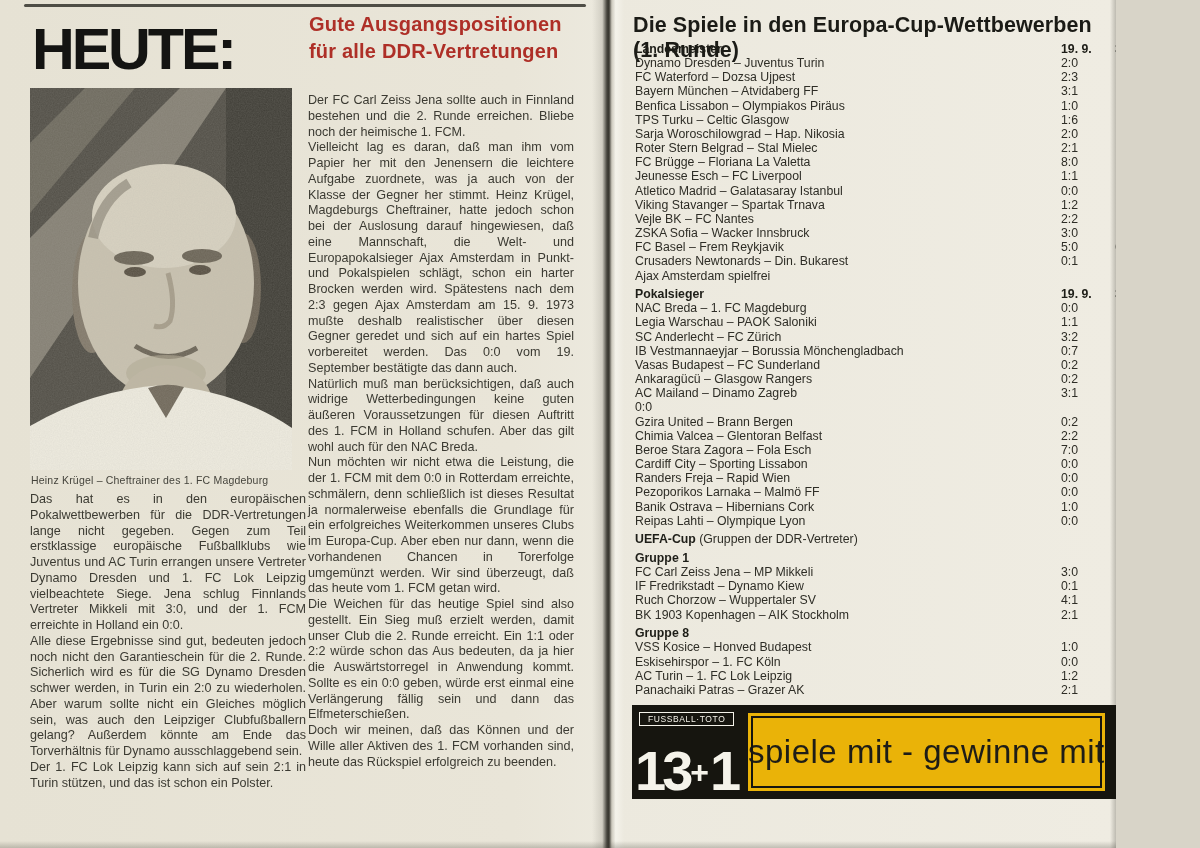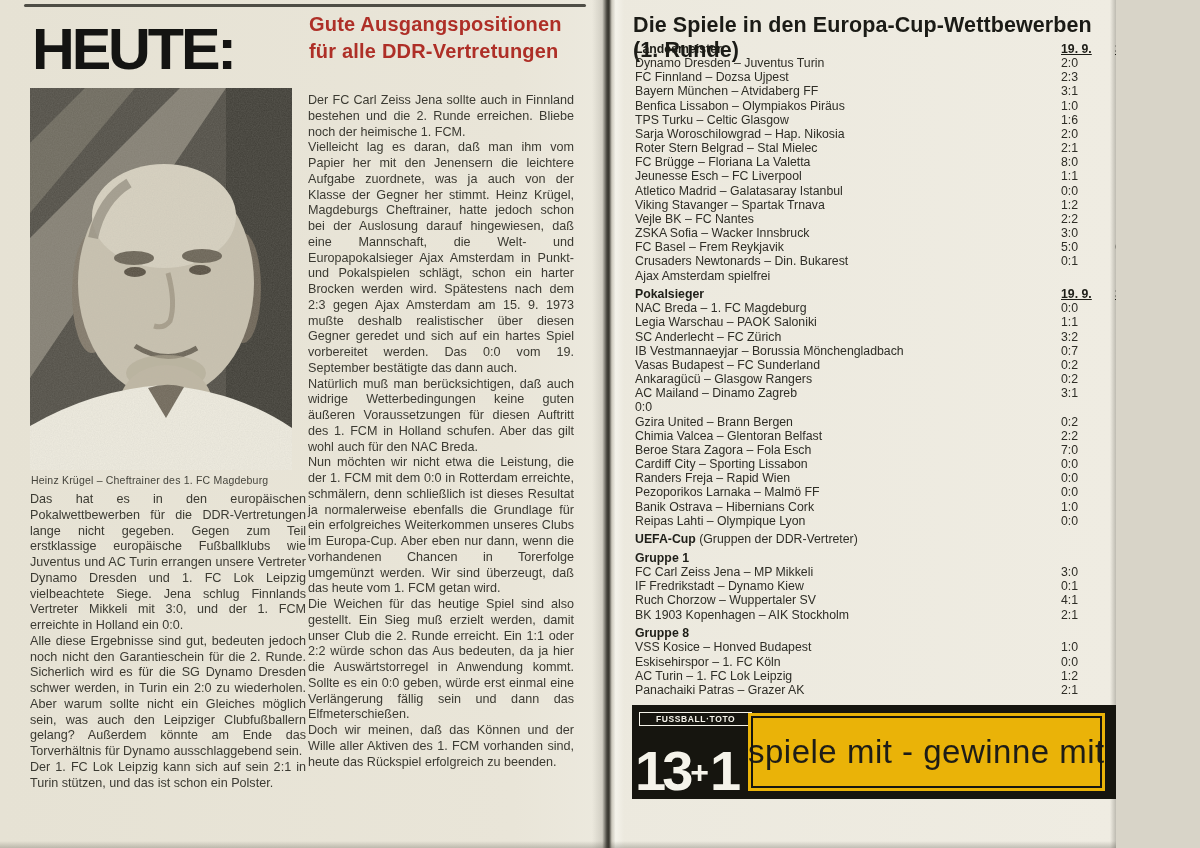--- a/index.html
+++ b/index.html
@@ -29,26 +29,26 @@
   
   .list-title{position:absolute;left:633px;top:13px;font-size:21.5px;font-weight:bold;color:#1b1b16;letter-spacing:.1px;}
   #match-list{position:absolute;left:635px;top:42px;width:528px;font-size:12.3px;line-height:14.15px;color:#2e2d26;}
   .list-row{display:flex;}
   .list-row .match{flex:1;white-space:nowrap;overflow:hidden;}
   .list-row .r1{width:54px;}
   .list-row .r2{width:48px;}
   .section-head{margin-top:4.5px;align-items:center;}
   .section-head:first-child{margin-top:0;}
   .section-head b{color:#1d1d17;}
-  .section-head .r1,.section-head .r2{font-weight:bold;color:#1d1d17;text-decoration:underline;}
+  .section-head .r1,.section-head .r2{font-weight:bold;color:#1d1d17;}
 
   
   .toto{position:absolute;left:632px;top:705px;width:560px;height:94px;background:#16150f;display:flex;}
   .toto-left{width:116px;position:relative;color:#f5f3ea;flex:none;}
-  .program-label{position:absolute;top:7px;left:7px;font-size:8.5px;font-weight:bold;letter-spacing:.6px;border:1px solid #f5f3ea;padding:1px 16px;white-space:nowrap;}
+  .program-label{position:absolute;top:7px;left:7px;font-size:8.5px;font-weight:normal;letter-spacing:.6px;border:1px solid #f5f3ea;padding:1px 8px;white-space:nowrap;}
   .program-number{position:absolute;bottom:0px;left:3px;font-size:56px;font-weight:bold;letter-spacing:-4px;line-height:1;}
   .program-number .plus{font-size:32px;letter-spacing:0;vertical-align:7px;padding:0 1px;}
   .toto-mid{flex:1;background:#eab308;margin:8px 0;position:relative;display:flex;align-items:center;justify-content:center;}
   .toto-mid::after{content:"";position:absolute;inset:3px;border:2px solid #16150f;pointer-events:none;}
   .slogan{font-size:33px;color:#1e1d17;letter-spacing:.5px;white-space:nowrap;}
   .toto-right{width:88px;flex:none;display:flex;flex-direction:column;align-items:center;justify-content:center;color:#f5f3ea;font-weight:bold;}
   .lotto-big{font-size:35px;line-height:.82;letter-spacing:-1px;}
   .lotto-small{font-size:11px;letter-spacing:1.5px;line-height:1;margin:1px 0;}
 </style>
 </head>
@@ -123,21 +123,21 @@
         <span class="match"><b>Landesmeister</b></span>
         <span class="r1">19. 9.</span>
         <span class="r2">3. 10.</span>
       </div>
       <div class="list-row">
         <span class="match">Dynamo Dresden – Juventus Turin</span>
         <span class="r1">2:0</span>
         <span class="r2"></span>
       </div>
       <div class="list-row">
-        <span class="match">FC Finnland – Dozsa Ujpest</span>
+        <span class="match">FC Waterford – Dozsa Ujpest</span>
         <span class="r1">2:3</span>
         <span class="r2"></span>
       </div>
       <div class="list-row">
         <span class="match">Bayern München – Atvidaberg FF</span>
         <span class="r1">3:1</span>
         <span class="r2"></span>
       </div>
       <div class="list-row">
         <span class="match">Benfica Lissabon – Olympiakos Piräus</span>

